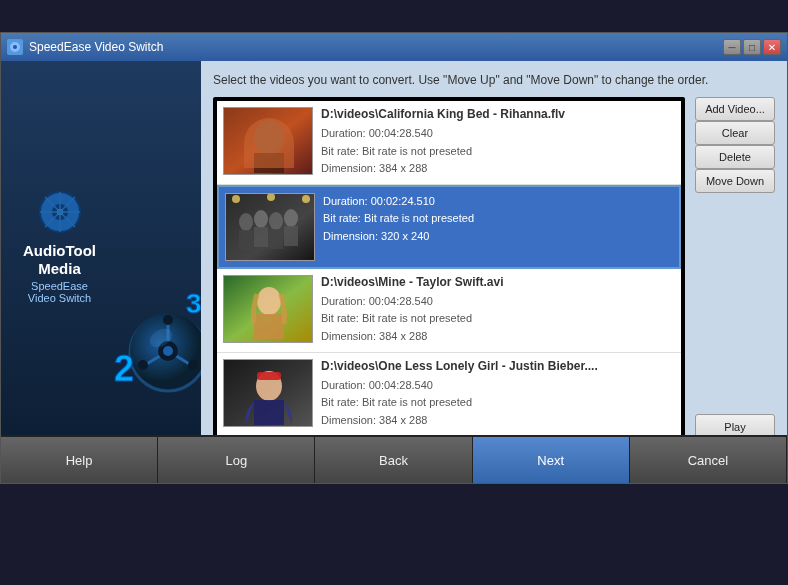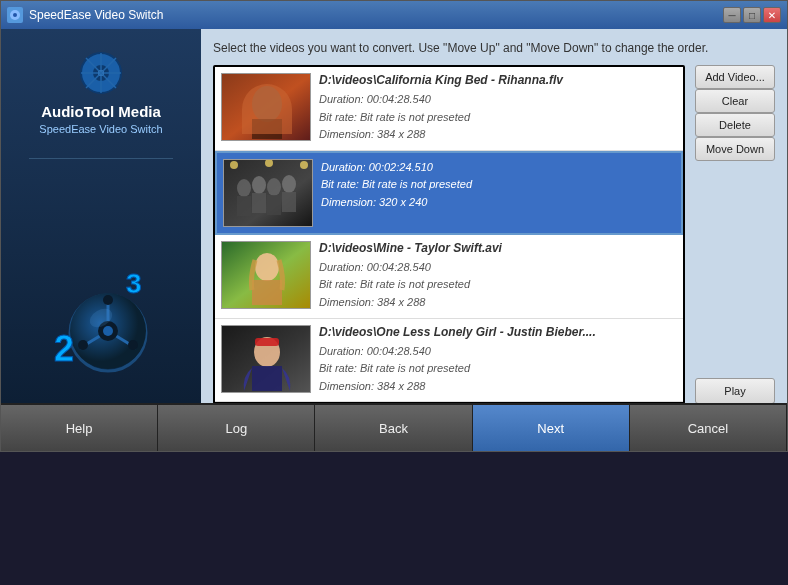--- a/index.html
+++ b/index.html
@@ -10,20 +10,21 @@
       background: #1a1a2e;
       overflow: hidden;
     }
     .window {
       width: 788px;
       height: 452px;
       background: #2d2d2d;
       border: 1px solid #555;
       display: flex;
       flex-direction: column;
+      margin-top: 32px;
     }
     .title-bar {
       background: linear-gradient(to bottom, #4a7ab5, #2d5a9e);
       height: 28px;
       display: flex;
       align-items: center;
       justify-content: space-between;
       padding: 0 6px;
       flex-shrink: 0;
     }
@@ -67,23 +68,23 @@
     }
     .main-content {
       display: flex;
       flex: 1;
       overflow: hidden;
     }
     .sidebar {
       width: 200px;
       background: linear-gradient(to bottom, #1e3a5f, #0d1f35);
       display: flex;
-      flex-direction: column;
-      align-items: center;
-      padding: 10px;
+      flex-direction: row;
+      align-items: center;
+      padding: 22px;
       flex-shrink: 0;
     }
     .logo-area {
       display: flex;
       flex-direction: column;
       align-items: center;
       padding: 10px 0 15px;
       width: 100%;
     }
     .logo-icon {
@@ -147,24 +148,23 @@
       margin-bottom: 10px;
     }
     .panel-body {
       display: flex;
       flex: 1;
       gap: 10px;
     }
     .video-list {
       flex: 1;
       background: white;
-      border: 2px solid #000000;
+      border: 4px solid #000000;
       overflow-y: auto;
       border-radius: 2px;
-      font-style: italic;
     }
     .video-item {
       display: flex;
       align-items: flex-start;
       padding: 6px;
       border-bottom: 1px solid #ddd;
       cursor: pointer;
       gap: 8px;
     }
     .video-item.selected {

